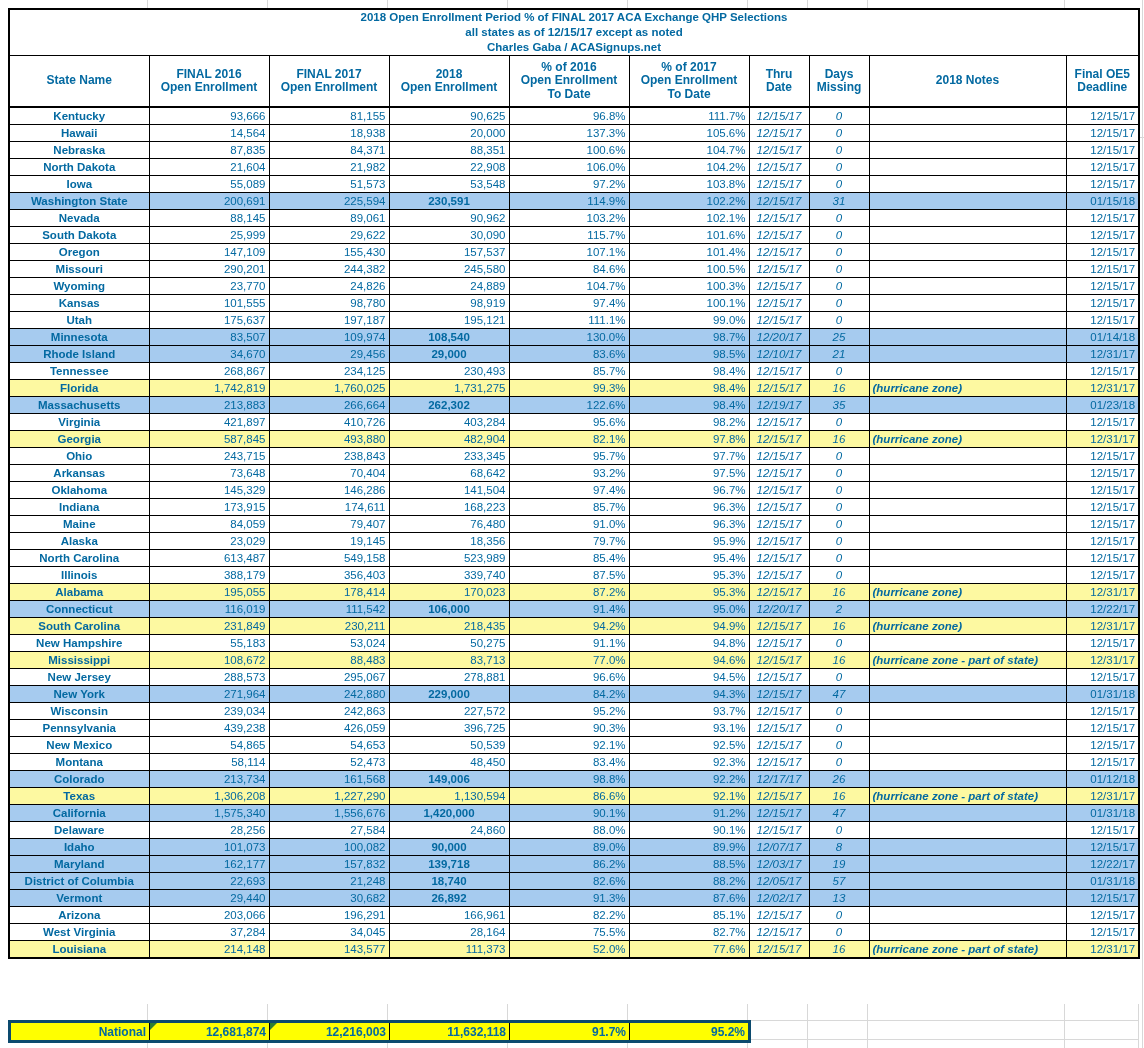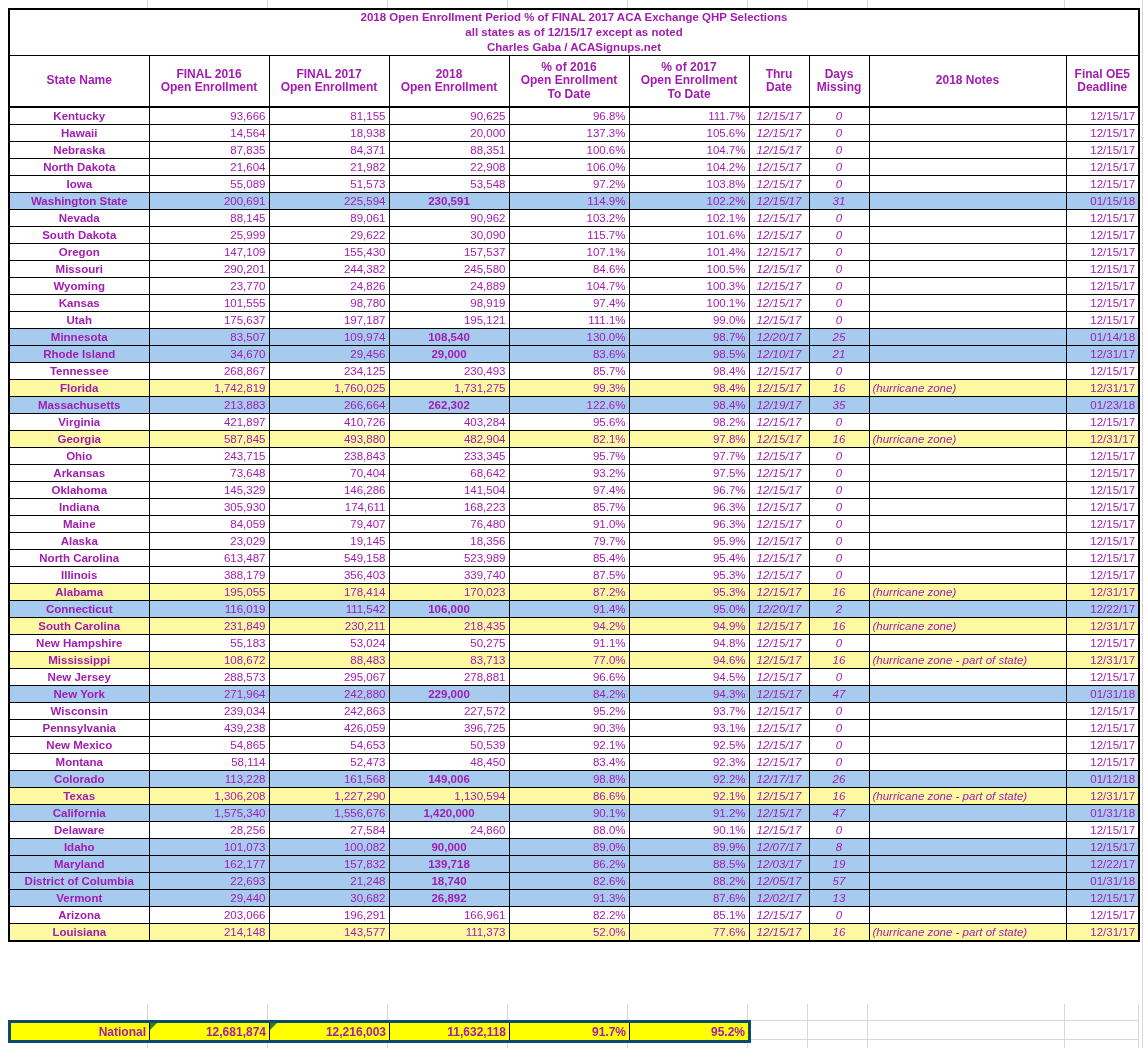--- a/index.html
+++ b/index.html
@@ -1,18 +1,18 @@
 <!DOCTYPE html>
 <html><head>
 <meta charset="utf-8">
 <style>
   html,body { margin:0; padding:0; background:#ffffff; }
   .sheet {
     position:relative; width:1144px; height:1048px; background:#ffffff;
-    font-family:"Liberation Sans", sans-serif; color:#a21caf;
+    font-family:"Liberation Sans", sans-serif; color:#0369a1;
     overflow:hidden;
   }
   
   .v-grid { position:absolute; width:1px; background:#d8d8d8; }
   .h-grid { position:absolute; height:1px; background:#d8d8d8; }
 
   table.main {
     position:absolute; left:8px; top:8px;
     border-collapse:collapse; table-layout:fixed;
     width:1130px; border:2px solid #000;
@@ -29,21 +29,21 @@
   tr.cols th {
     font-weight:bold; font-size:12px; text-align:center; vertical-align:middle;
     white-space:pre-line; line-height:13.5px; height:50px;
     border-bottom:2px solid #000;
   }
   td.c-state   { text-align:center; font-weight:bold; }
   td.c-num     { text-align:right; }
   td.c-pct     { text-align:right; }
   td.c-thru    { text-align:center; font-style:italic; }
   td.c-miss    { text-align:center; font-style:italic; }
-  td.c-notes   { text-align:left; font-style:italic; font-weight:normal; }
+  td.c-notes   { text-align:left; font-style:italic; font-weight:bold; }
   td.c-dead    { text-align:right; }
   td.bold      { font-weight:bold;text-align:center; }
   tr.hl-blue td   { background:#a6cbef; }
   tr.hl-yellow td { background:#fdf9a1; }
   th.hl-bright    { background:#ffff00;margin-top:14px; }
 
   table.national {
     position:absolute; left:8px; top:1020px;
     border-collapse:collapse; table-layout:fixed; width:740px;
     border:3px solid #0c4a6e;
@@ -401,21 +401,21 @@
           <td class="c-num">141,504</td>
           <td class="c-pct">97.4%</td>
           <td class="c-pct">96.7%</td>
           <td class="c-thru">12/15/17</td>
           <td class="c-miss">0</td>
           <td class="c-notes"></td>
           <td class="c-dead">12/15/17</td>
         </tr>
         <tr>
           <td class="c-state">Indiana</td>
-          <td class="c-num">305,930</td>
+          <td class="c-num">173,915</td>
           <td class="c-num">174,611</td>
           <td class="c-num">168,223</td>
           <td class="c-pct">85.7%</td>
           <td class="c-pct">96.3%</td>
           <td class="c-thru">12/15/17</td>
           <td class="c-miss">0</td>
           <td class="c-notes"></td>
           <td class="c-dead">12/15/17</td>
         </tr>
         <tr>
@@ -593,21 +593,21 @@
           <td class="c-num">48,450</td>
           <td class="c-pct">83.4%</td>
           <td class="c-pct">92.3%</td>
           <td class="c-thru">12/15/17</td>
           <td class="c-miss">0</td>
           <td class="c-notes"></td>
           <td class="c-dead">12/15/17</td>
         </tr>
         <tr class="hl-blue">
           <td class="c-state">Colorado</td>
-          <td class="c-num">113,228</td>
+          <td class="c-num">213,734</td>
           <td class="c-num">161,568</td>
           <td class="c-num bold">149,006</td>
           <td class="c-pct">98.8%</td>
           <td class="c-pct">92.2%</td>
           <td class="c-thru">12/17/17</td>
           <td class="c-miss">26</td>
           <td class="c-notes"></td>
           <td class="c-dead">01/12/18</td>
         </tr>
         <tr class="hl-yellow">
@@ -694,20 +694,32 @@
           <td class="c-notes"></td>
           <td class="c-dead">12/15/17</td>
         </tr>
         <tr>
           <td class="c-state">Arizona</td>
           <td class="c-num">203,066</td>
           <td class="c-num">196,291</td>
           <td class="c-num">166,961</td>
           <td class="c-pct">82.2%</td>
           <td class="c-pct">85.1%</td>
+          <td class="c-thru">12/15/17</td>
+          <td class="c-miss">0</td>
+          <td class="c-notes"></td>
+          <td class="c-dead">12/15/17</td>
+        </tr>
+        <tr>
+          <td class="c-state">West Virginia</td>
+          <td class="c-num">37,284</td>
+          <td class="c-num">34,045</td>
+          <td class="c-num">28,164</td>
+          <td class="c-pct">75.5%</td>
+          <td class="c-pct">82.7%</td>
           <td class="c-thru">12/15/17</td>
           <td class="c-miss">0</td>
           <td class="c-notes"></td>
           <td class="c-dead">12/15/17</td>
         </tr>
         <tr class="hl-yellow">
           <td class="c-state">Louisiana</td>
           <td class="c-num">214,148</td>
           <td class="c-num">143,577</td>
           <td class="c-num">111,373</td>

